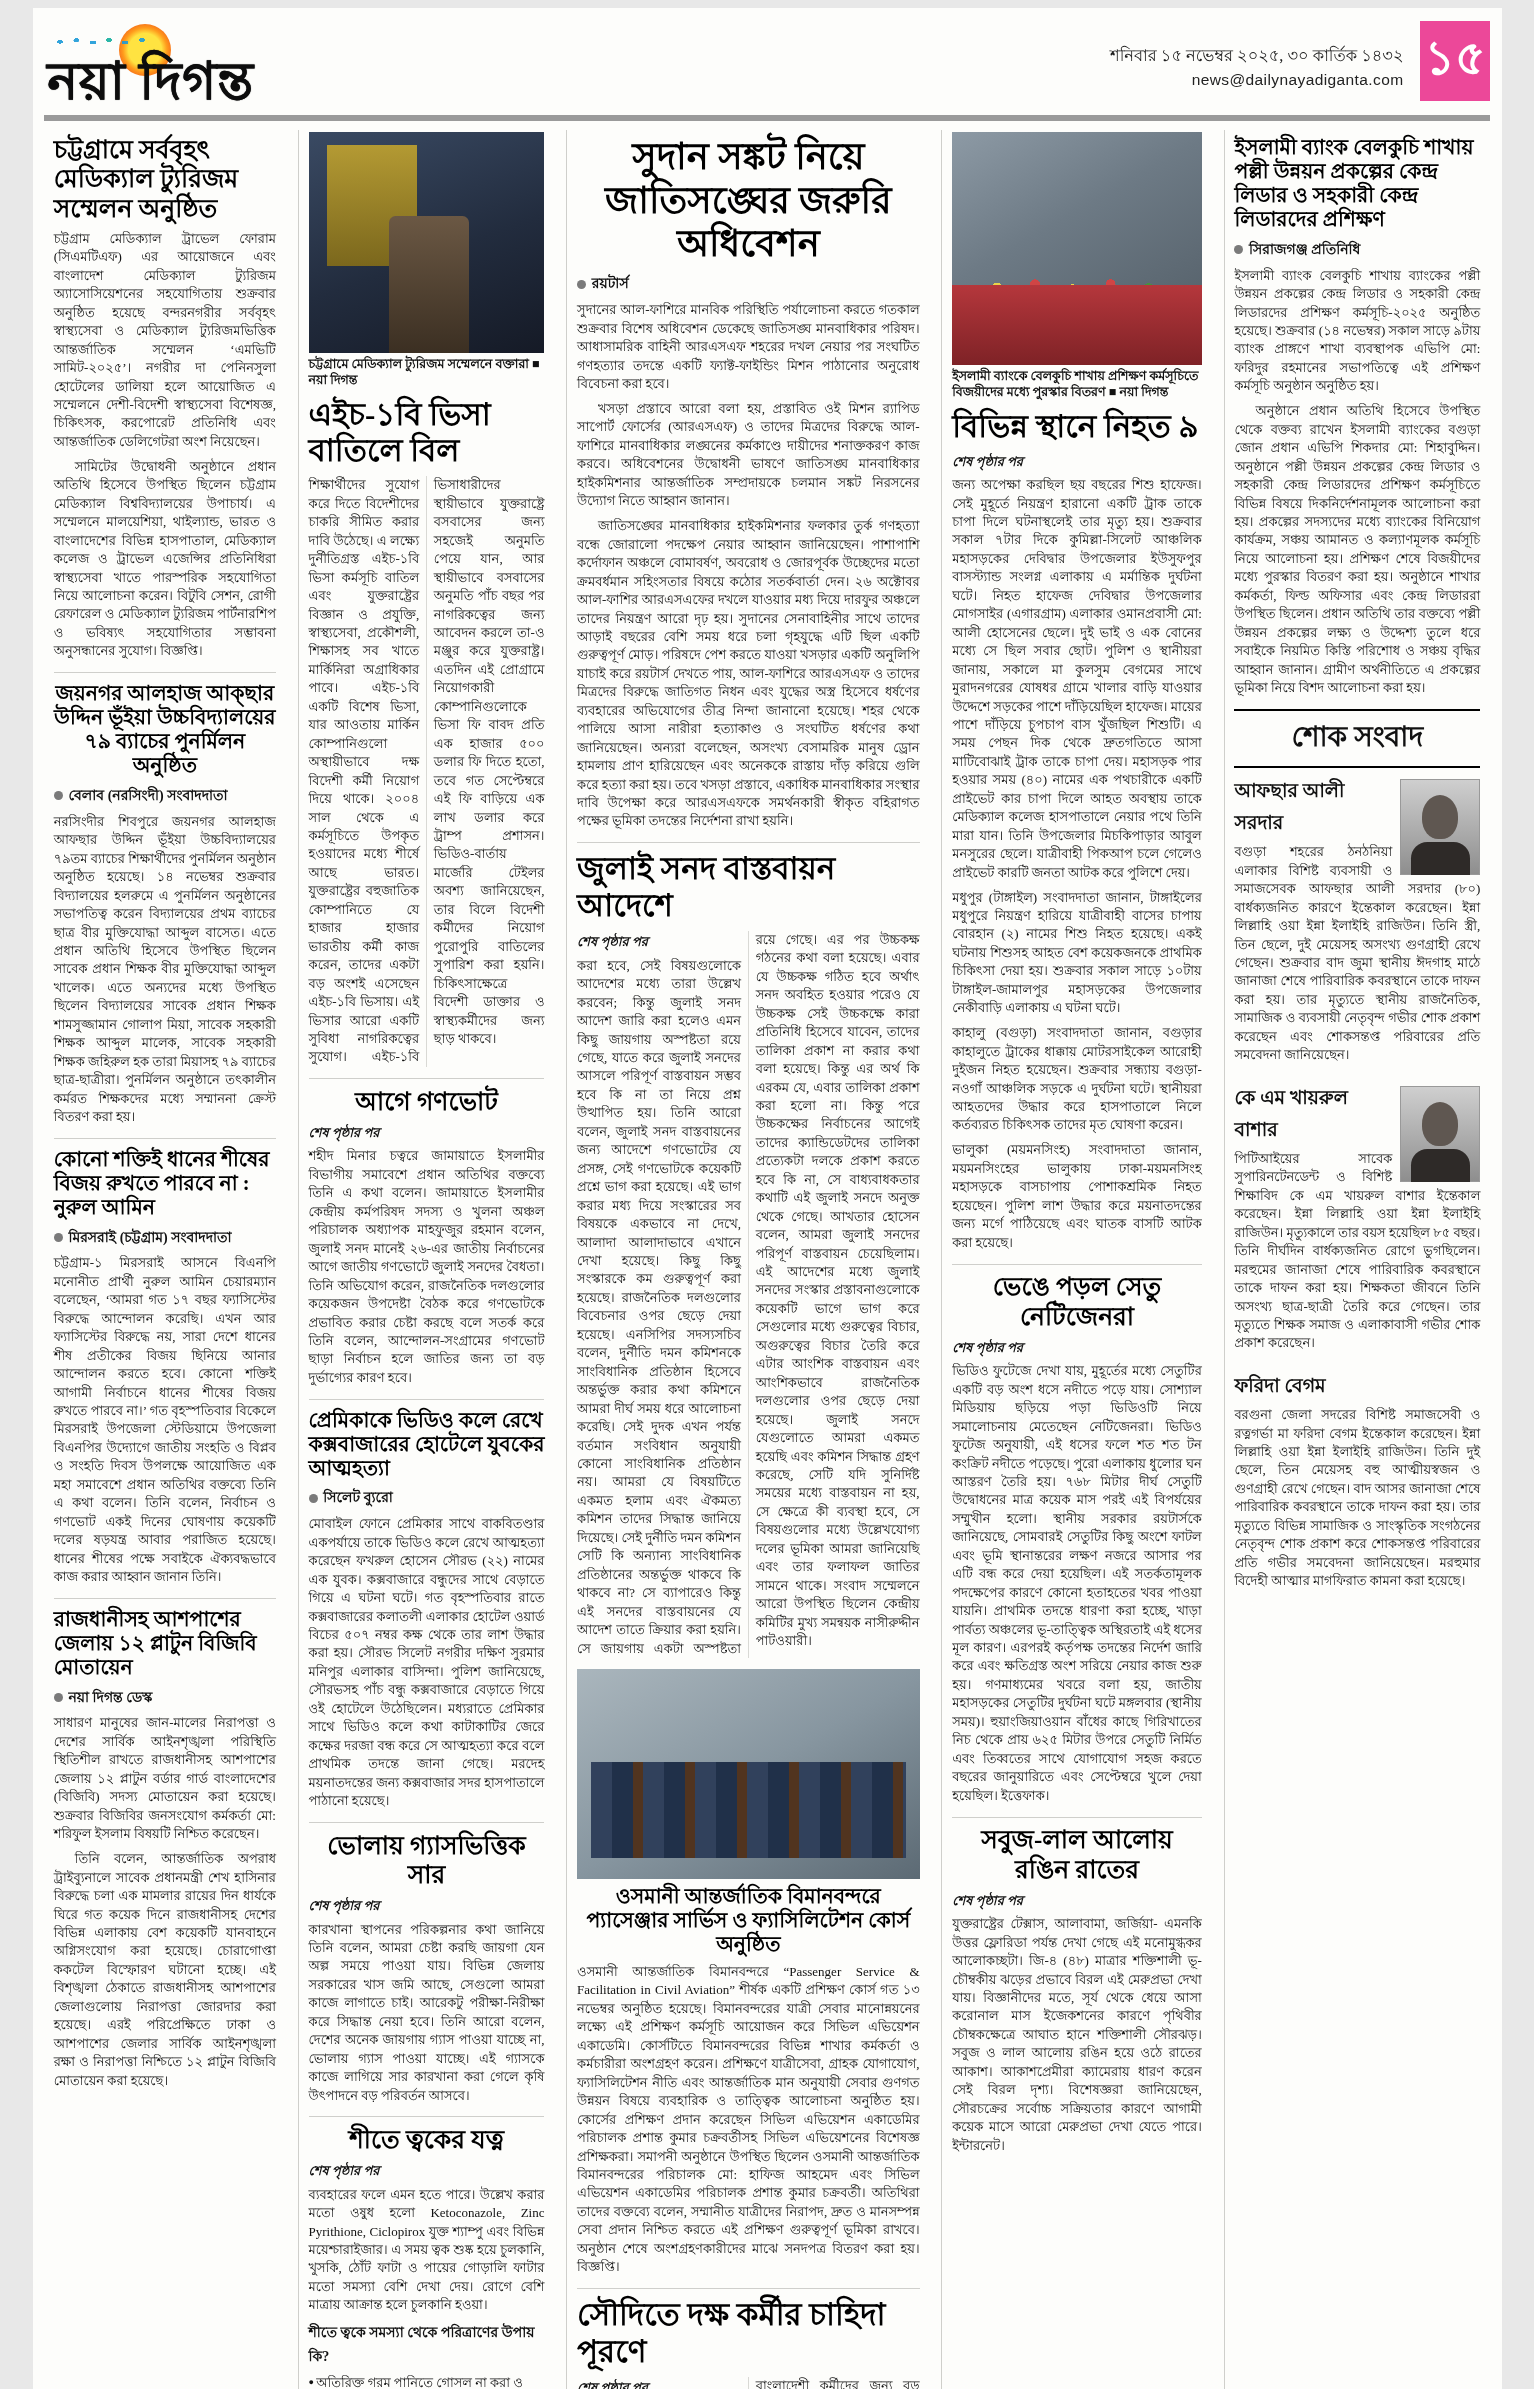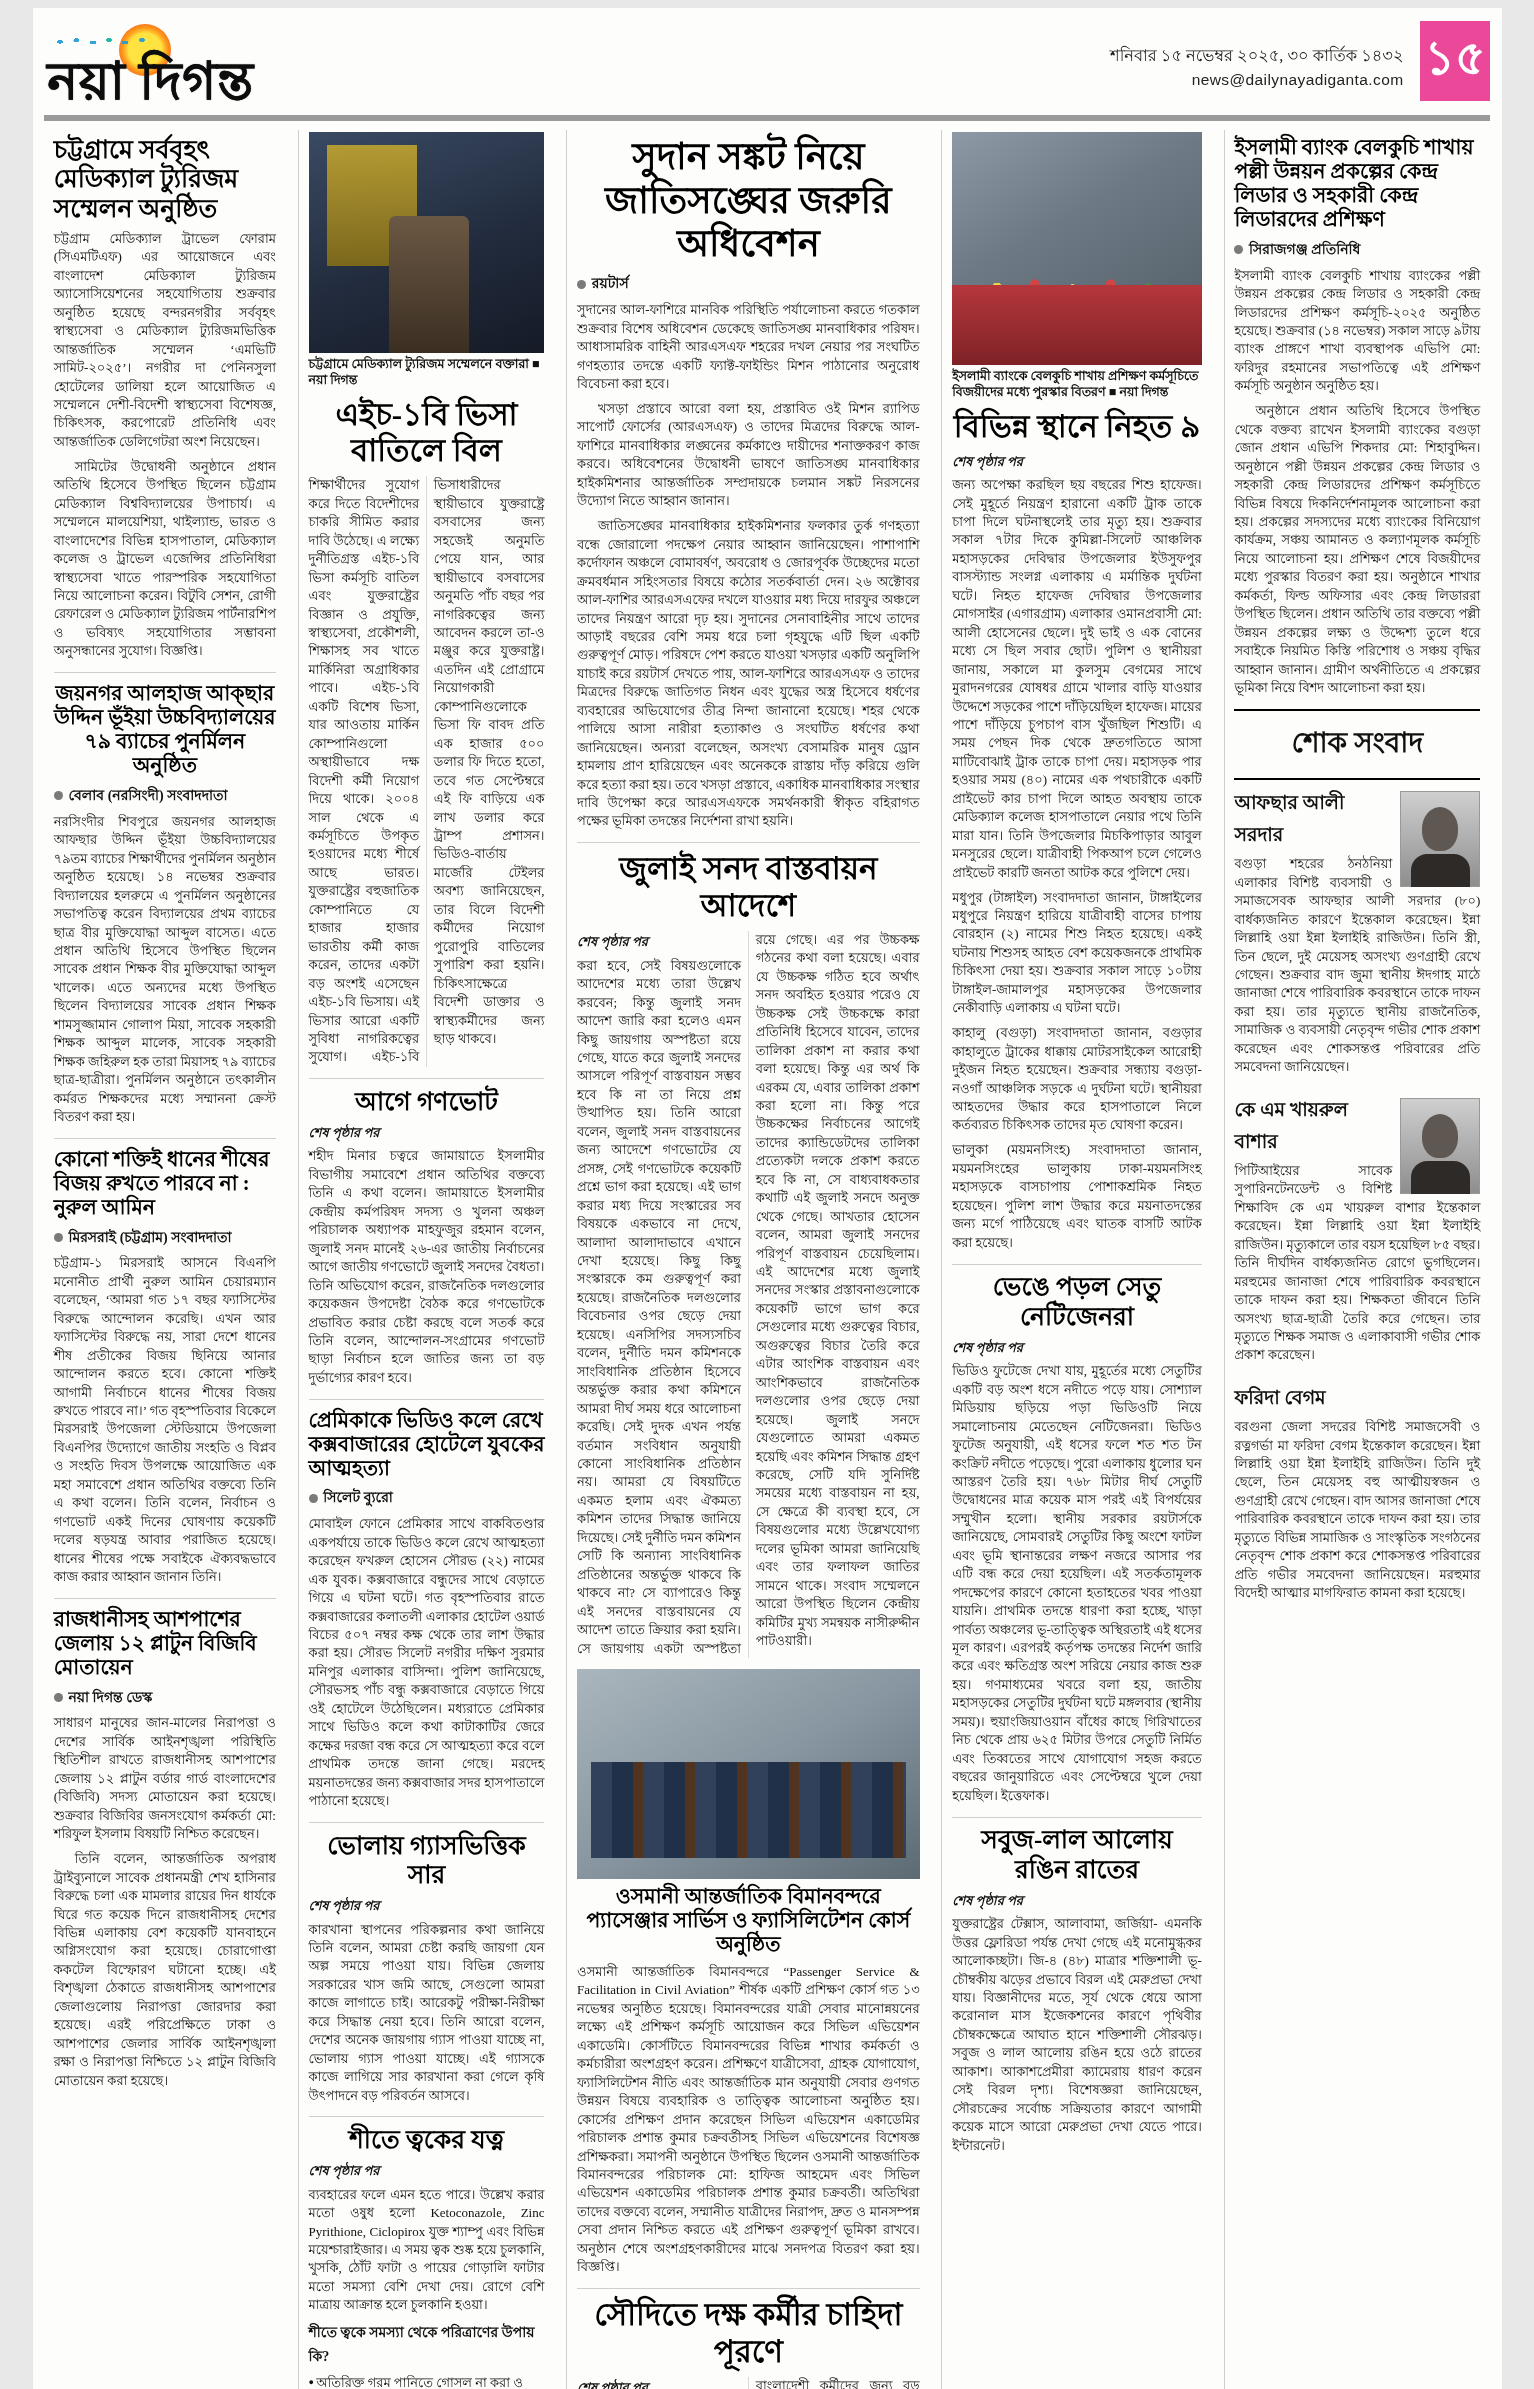--- a/index.html
+++ b/index.html
@@ -36,21 +36,21 @@
   .col{padding:0 9.8px;overflow:hidden;}
   .col + .col{border-left:0.8px solid #cfcfcb;}
   .c1{width:244px;}
   .c2{width:259px;}
   .c3{width:376px;}
   .c5{width:274px;}
   .c6{width:270px;}
   
   .hl{font-weight:bold;color:#000;line-height:1.18;margin:4.9px 0 6.5px;}
   .hl-xl{font-size:37px;text-align:center;}
-  .hl-lg{font-size:31px;text-align:center;}
+  .hl-lg{font-size:31px;}
   .hl-md{font-size:25px;}
   .hl-sm{font-size:20.4px;}
   .hl-center{text-align:center;}
   .byline{display:flex;align-items:center;gap:5.7px;font-weight:bold;font-size:14px;margin:1.6px 0 4.9px;}
   .byline .dot{width:9px;height:9px;border-radius:50%;background:#7a7a7a;flex:0 0 auto;}
   .cont{font-style:italic;font-weight:bold;font-size:13px;margin:1.6px 0 3.3px;}
   p.body{font-size:13px;line-height:1.42;text-align:justify;margin:0 0 6.5px;text-indent:21px;}
   p.body.noindent{text-indent:0;}
   .twocol{column-count:2;column-gap:14.7px;column-rule:0.8px solid #d9d9d5;}
   .bullets{font-size:13px;line-height:1.5;margin:1.6px 0 6.5px;padding:0;list-style:none;}
@@ -75,21 +75,21 @@
      radial-gradient(8.1px 8.1px at 84% 52%,#46913f 60%,transparent 61%);}
   .ph-air{height:210px;background:linear-gradient(150deg,#aab6bd 0%,#8796a0 50%,#5c6a74 100%);}
   .ph-air .row{position:absolute;left:4%;bottom:10%;width:92%;height:46%;
      background:repeating-linear-gradient(90deg,#31415c 0 21px,#203049 21px 42px,#51341f 42px 52px);}
   .portrait{float:right;width:78px;height:94px;margin:3.3px 0 4.9px 8.1px;background:linear-gradient(#cfcfcf,#8e8e8e);
      border:0.8px solid #999;}
   .portrait .head{position:relative;top:14.7px;margin:0 auto;width:36px;height:44px;border-radius:50% 50% 45% 45%;background:#5f5751;}
   .portrait .body{position:relative;top:18px;margin:0 auto;width:59px;height:33px;border-radius:16.3px 16.3px 0 0;background:#2e2a28;}
   
   .shok-box{border-top:2.4px solid #000;border-bottom:2.4px solid #000;text-align:center;
-     font-size:28px;font-weight:bold;padding:10px 0;margin:6.5px 0 8.1px;}
+     font-size:28px;font-weight:bold;padding:4px 0;margin:6.5px 0 8.1px;}
   .obit-name{font-size:19px;font-weight:bold;margin:3.3px 0;}
   .clear{clear:both;}
 </style>
 </head>
 <body>
 
 <div class="page">
 
   <header class="masthead">
     <div class="logo-wrap">

